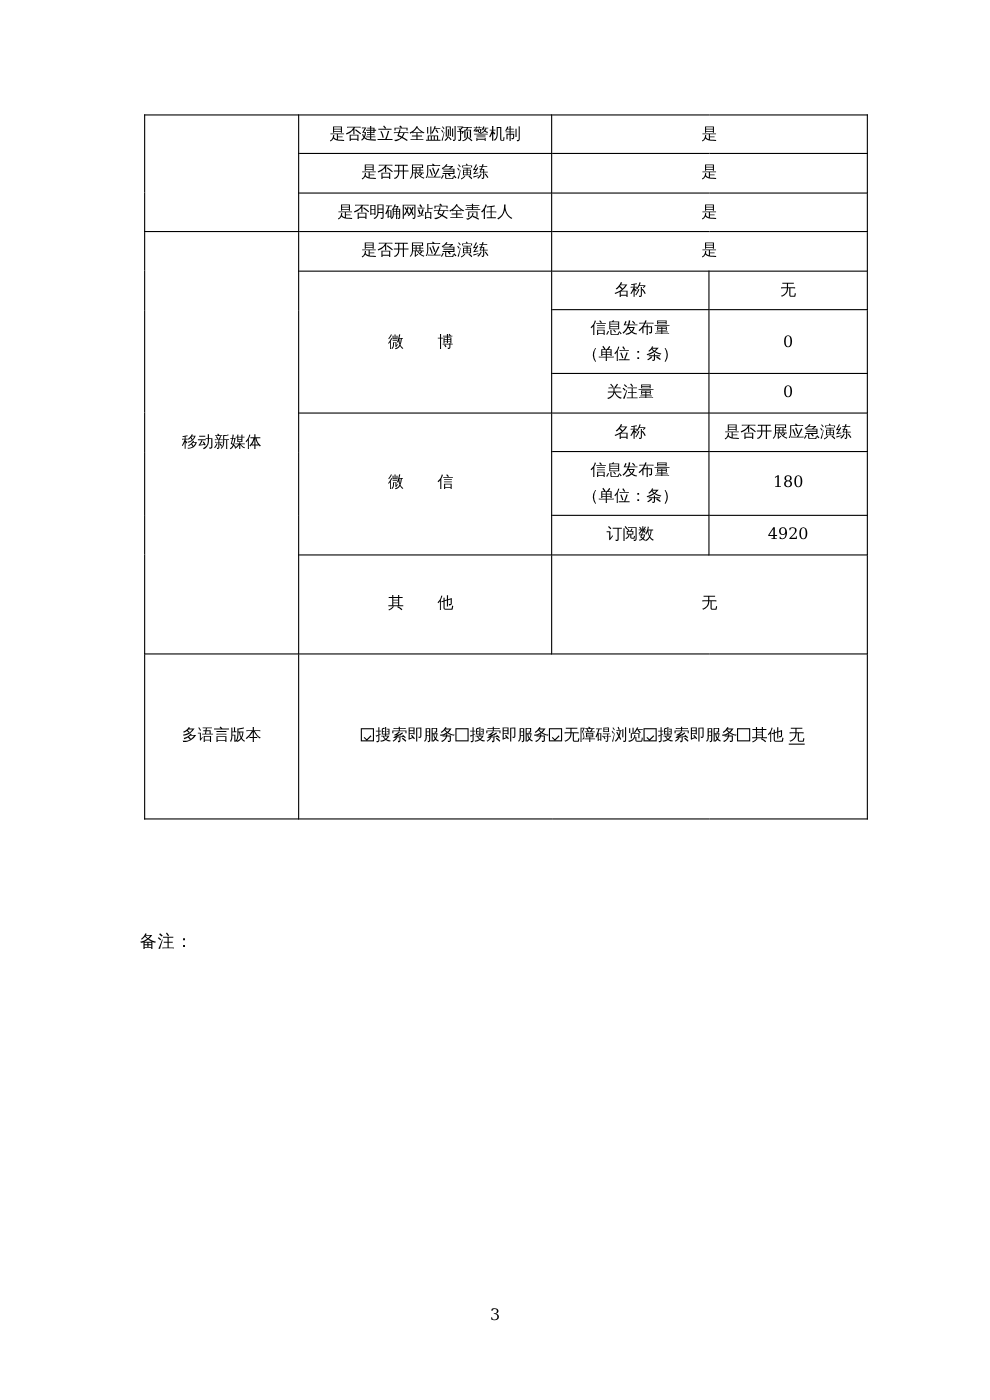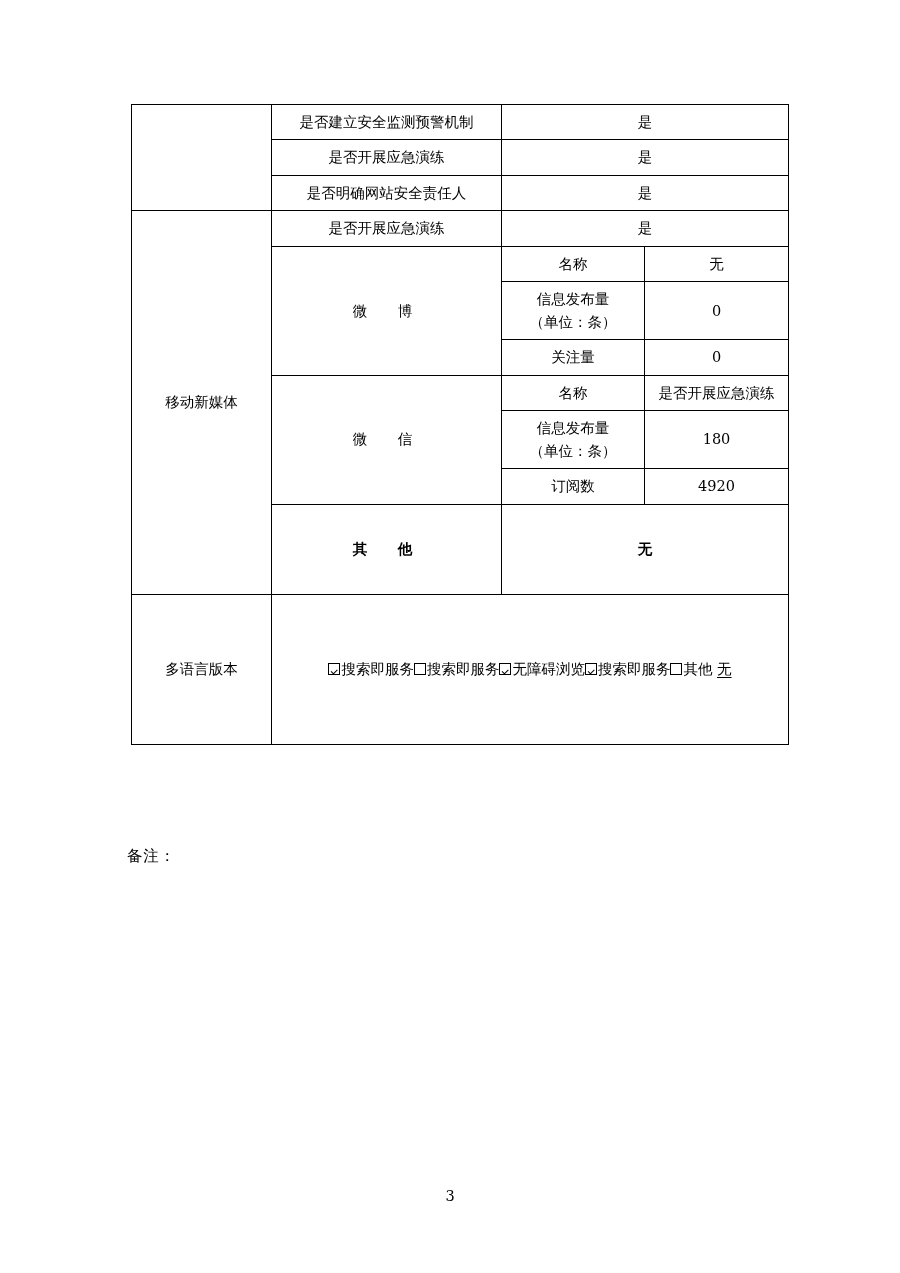--- a/index.html
+++ b/index.html
@@ -160,21 +160,21 @@
           <div>信息发布量</div>
           <div>（单位：条）</div>
         </td>
         <td>180</td>
       </tr>
       <tr>
         <td>订阅数</td>
         <td>4920</td>
       </tr>
 
-      <tr style="height:90px;font-weight:bold;">
+      <tr style="height:90px;">
         <td class="spaced2">其　他</td>
         <td colspan="2">无</td>
       </tr>
 
       <tr style="height:150px;">
         <td>多语言版本</td>
         <td colspan="3" class="innovation-cell">
           <span><span class="chk checked"></span><span class="opt-text">搜索即服务</span></span><span><span class="chk"></span><span class="opt-text">搜索即服务</span></span><span><span class="chk checked"></span><span class="opt-text">无障碍浏览</span></span><span><span class="chk checked"></span><span class="opt-text">搜索即服务</span></span><span><span class="chk"></span><span class="opt-text">其他</span></span>
           <div class="underline-none" style="display:inline-block;">无</div>
         </td>

